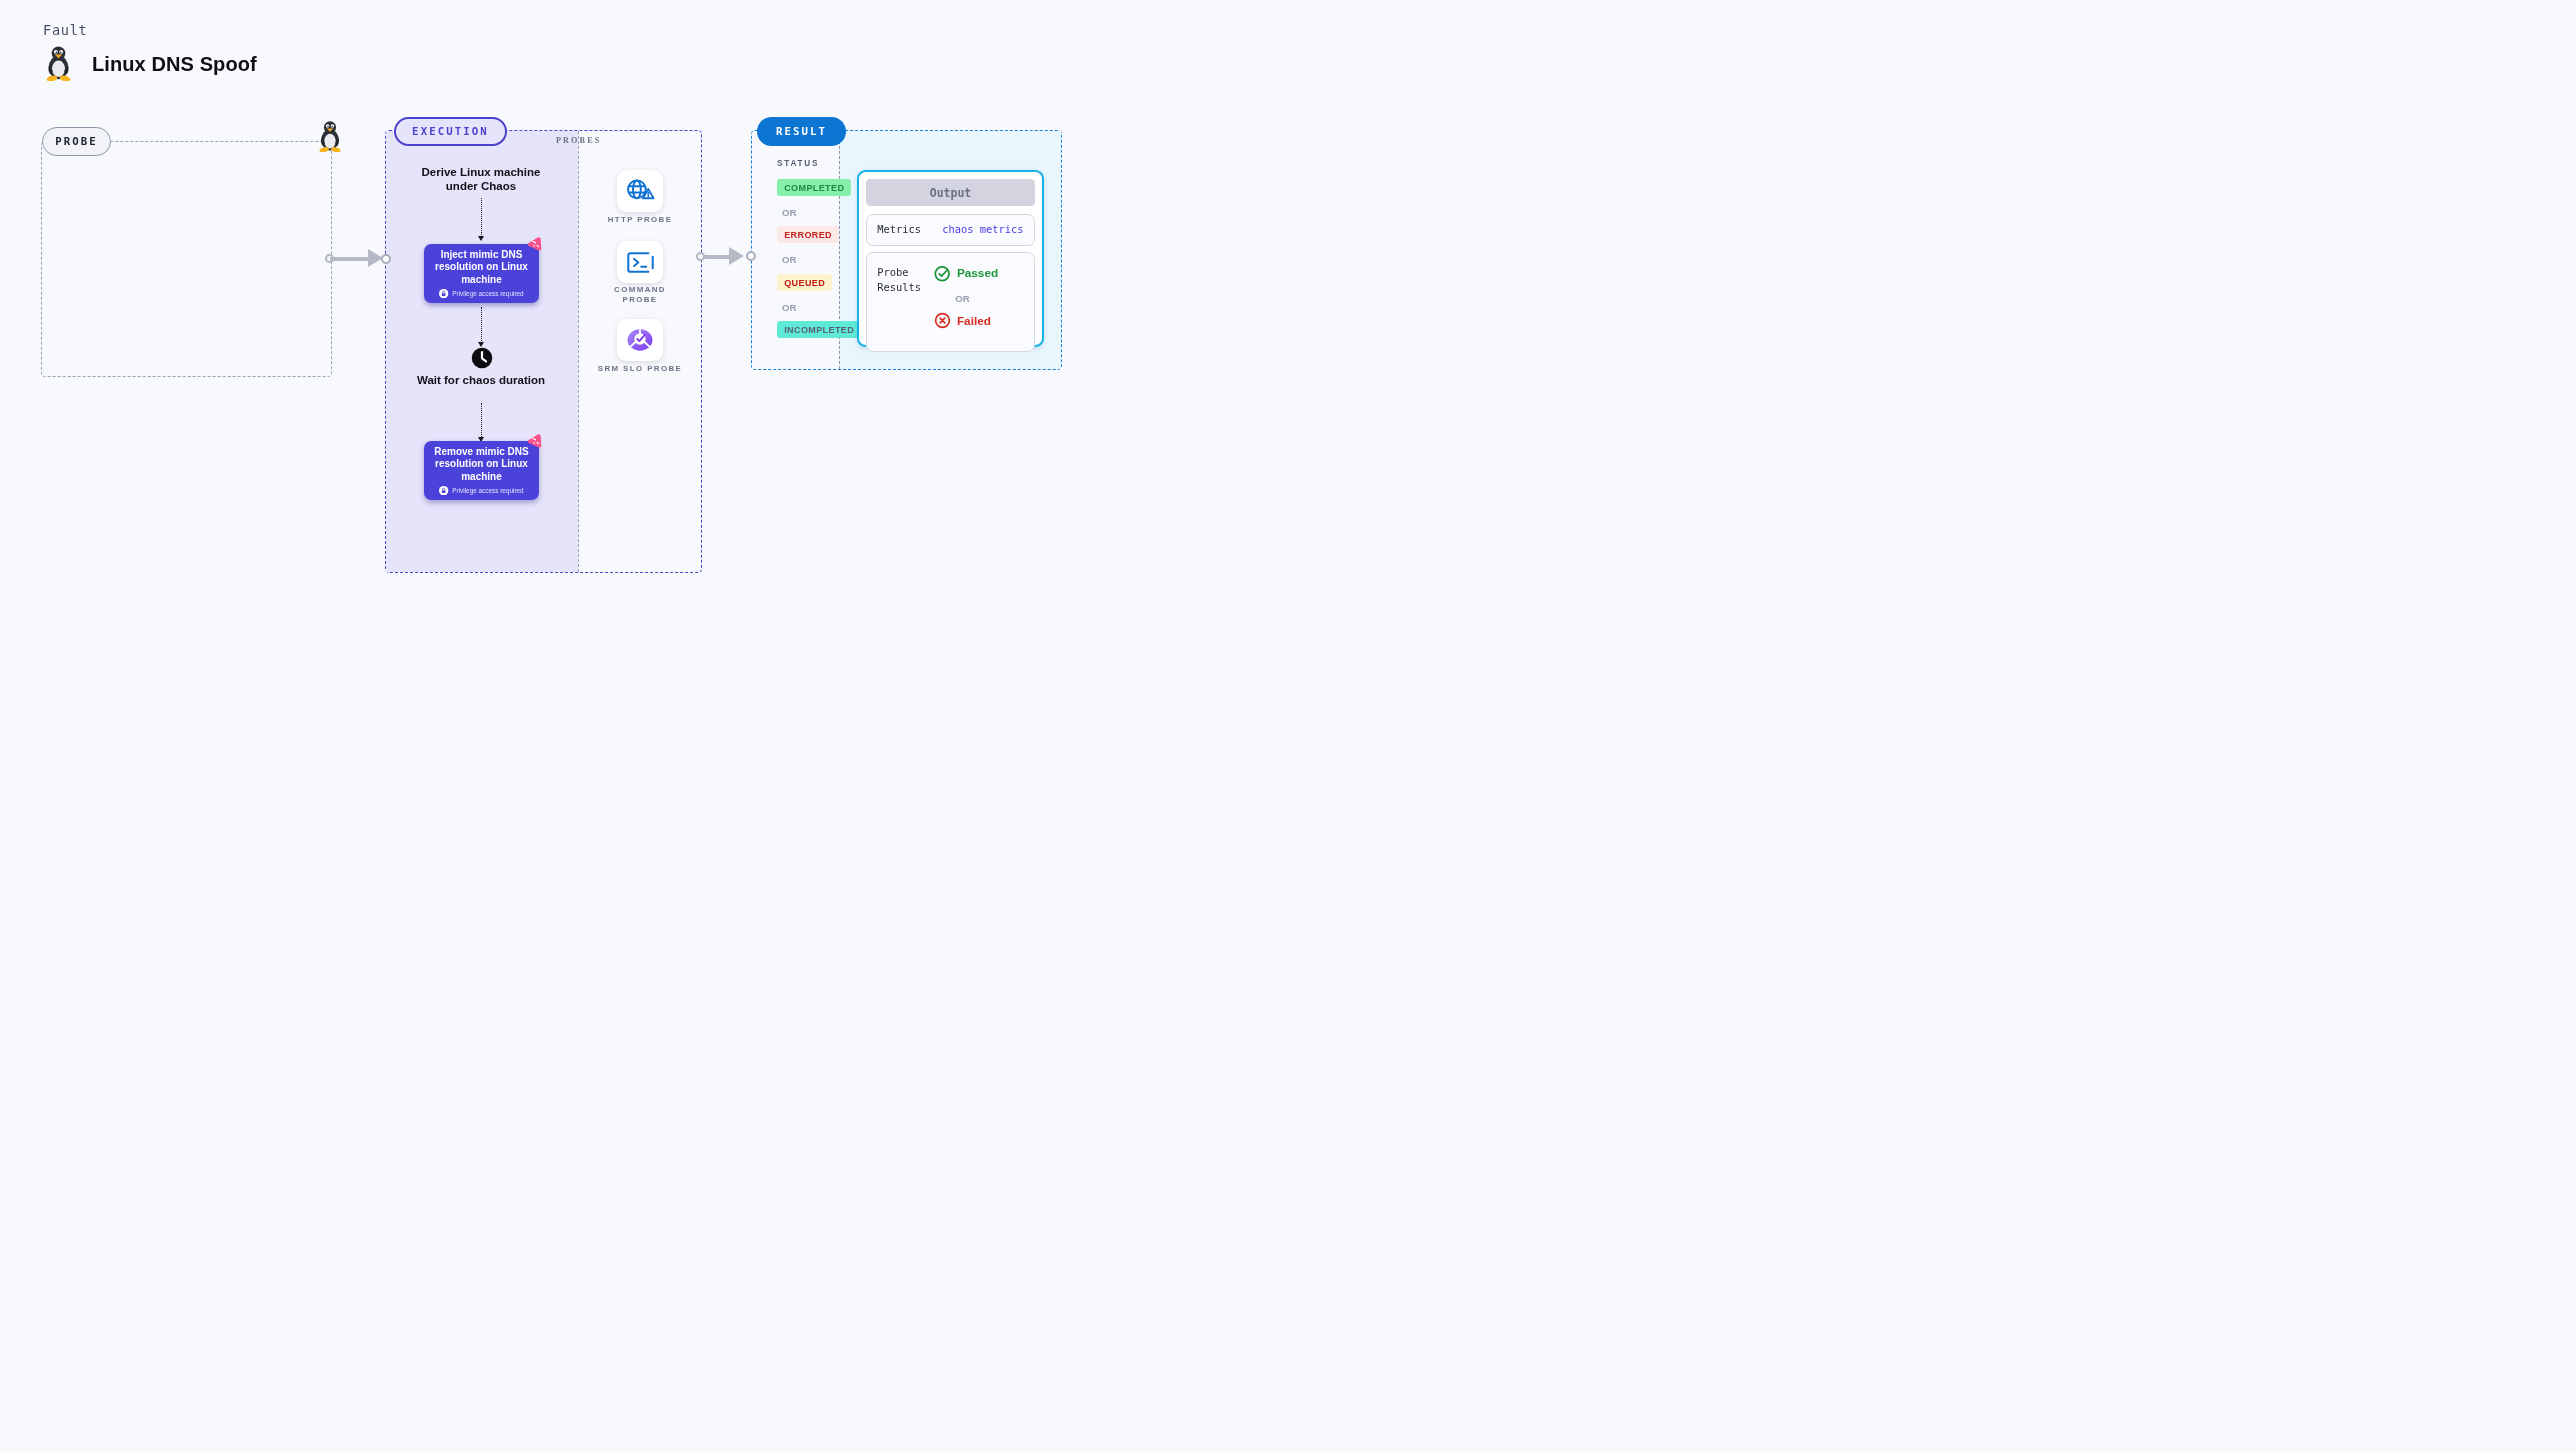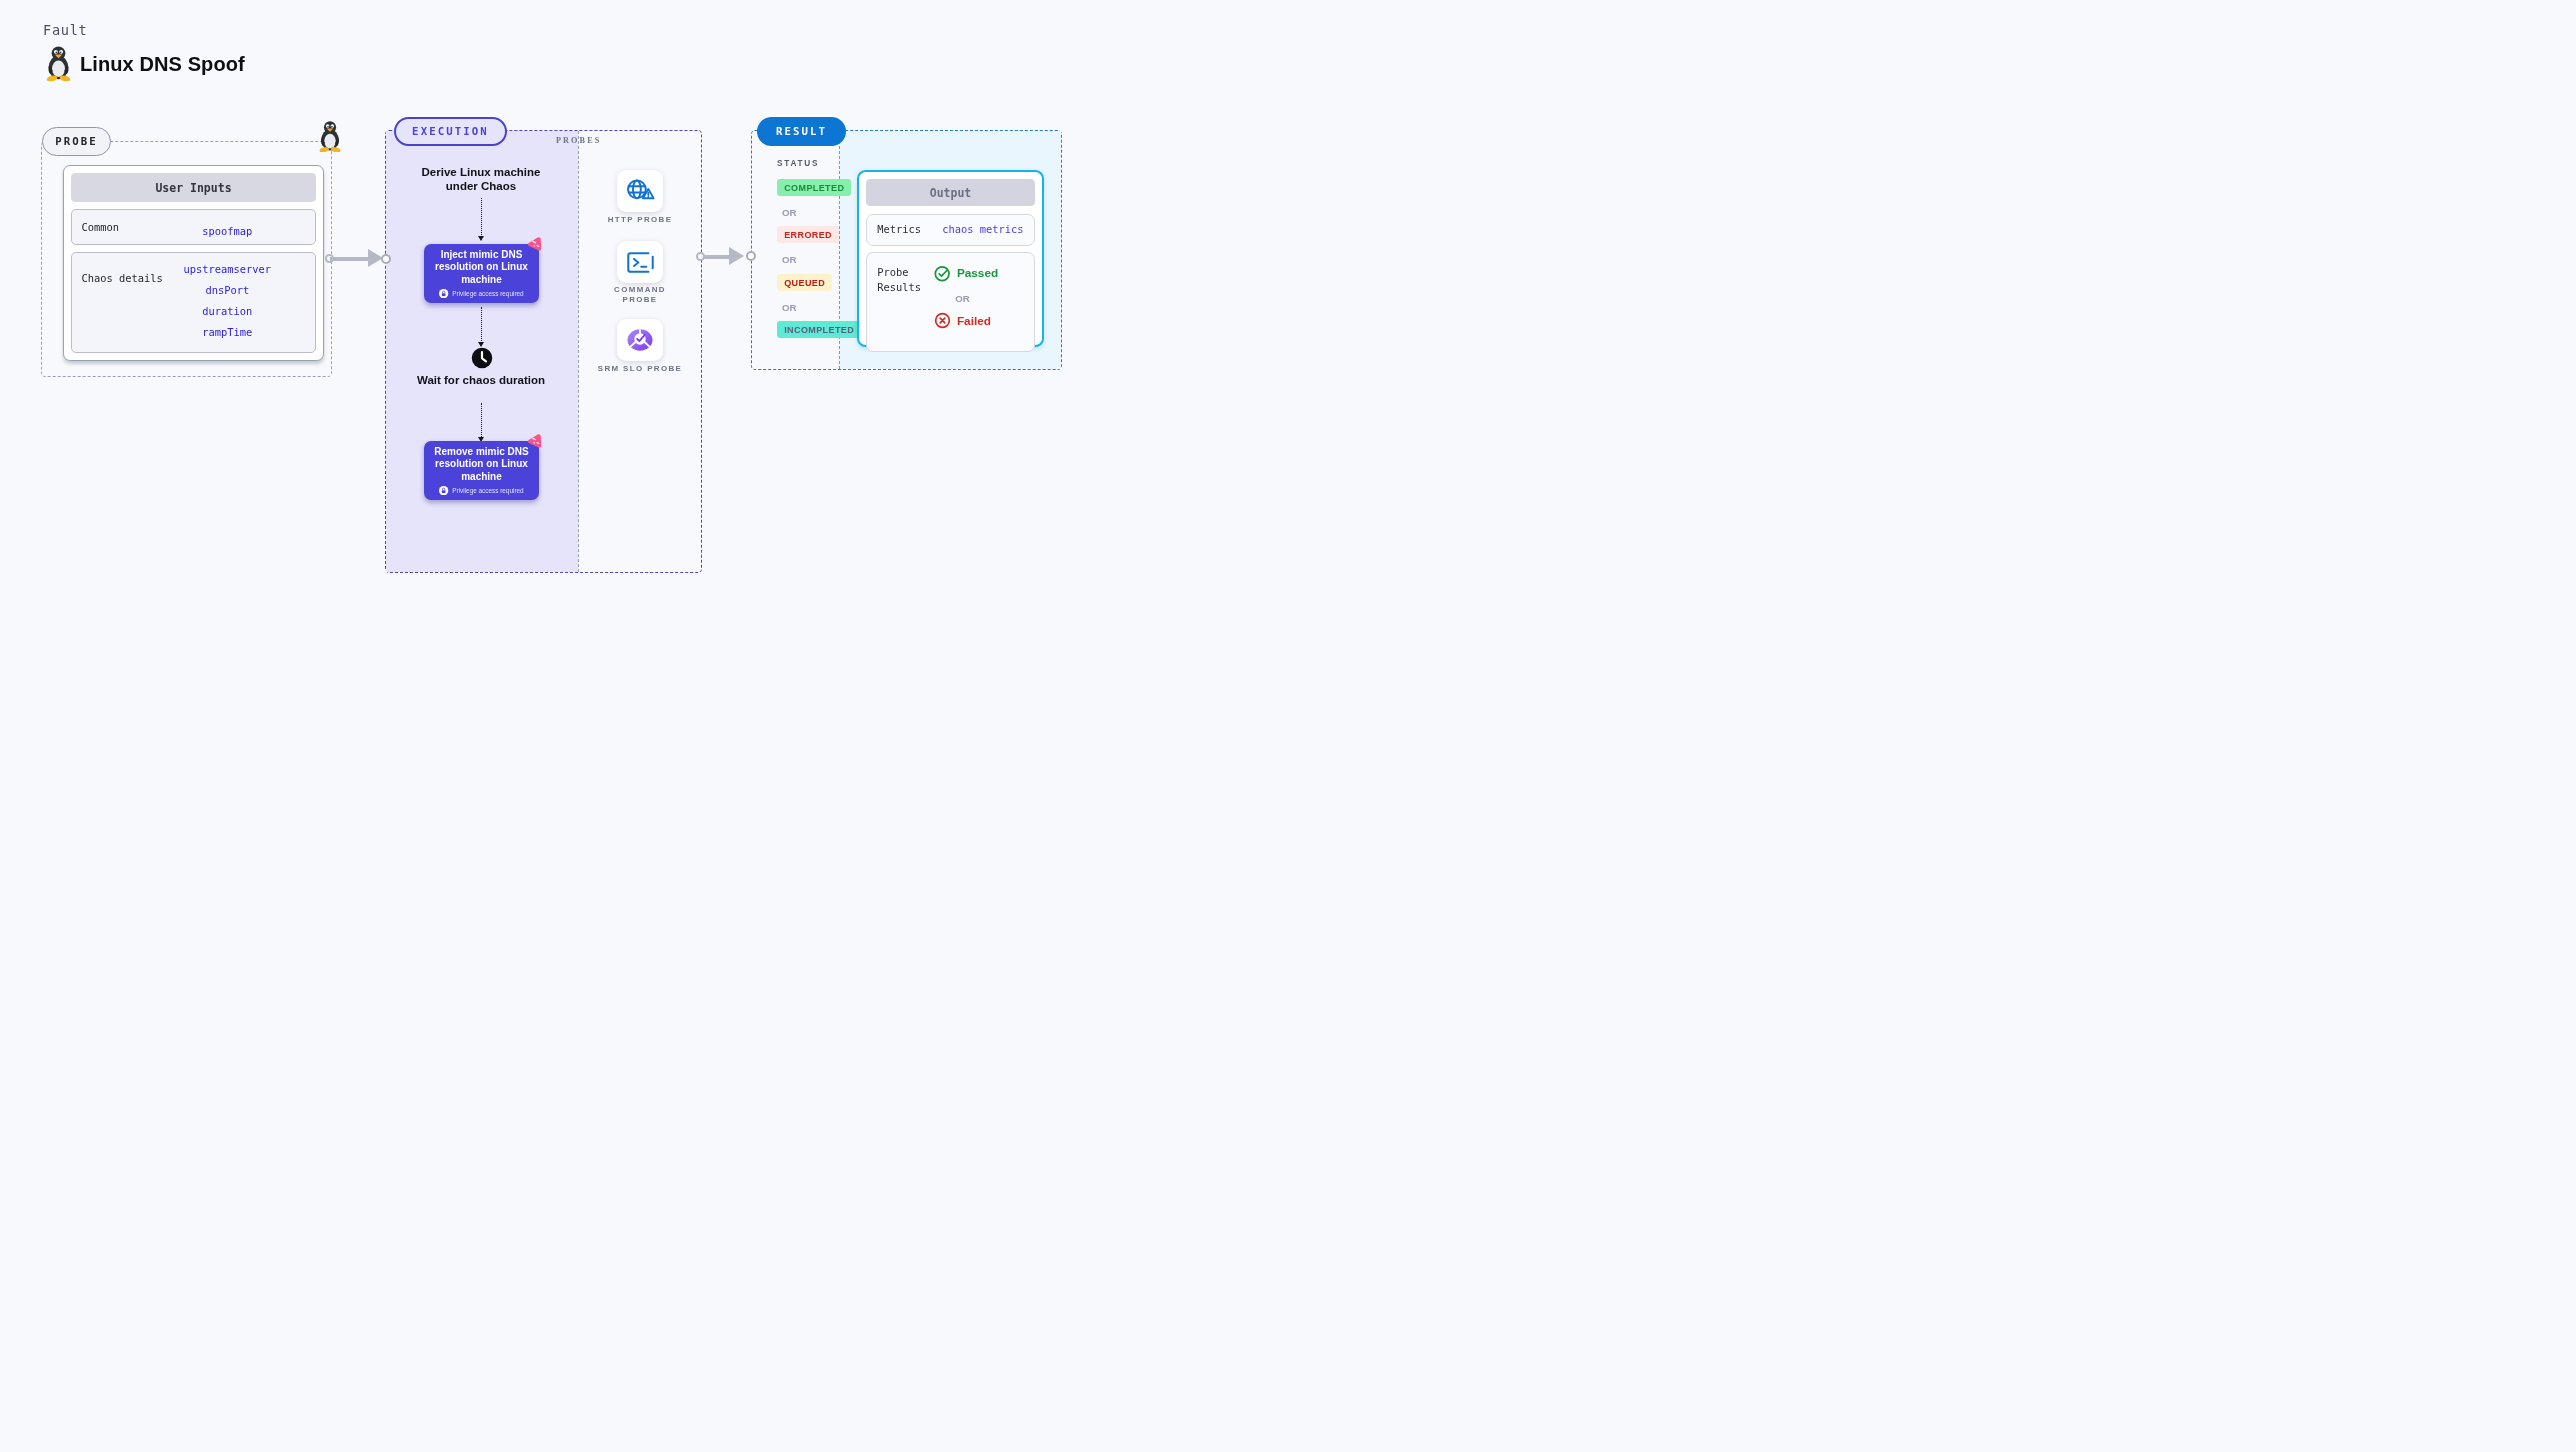--- a/index.html
+++ b/index.html
@@ -3,21 +3,21 @@
 <meta charset="utf-8">
 <style>
   html,body{margin:0;padding:0;background:#f8f9fd;}
   .canvas{position:relative;width:1103px;height:622px;background:#f8f9fd;overflow:hidden;
           font-family:"Liberation Sans",sans-serif;color:#15161c;}
   .mono{font-family:"DejaVu Sans Mono","Liberation Mono",monospace;}
   .abs{position:absolute;}
 
   
   .eyebrow{left:43px;top:21.5px;font-size:13.6px;color:#4b4d66;letter-spacing:0.7px;font-weight:500;}
-  .page-title{left:80px;top:53px;font-size:20px;font-weight:bold;color:#0e0f15;letter-spacing:0.1px;}
+  .page-title{left:92px;top:53px;font-size:20px;font-weight:bold;color:#0e0f15;letter-spacing:0.1px;}
   .tux-lg{left:44px;top:45px;width:29px;height:36px;}
   .tux-sm{left:317px;top:120px;width:26px;height:32px;z-index:6;}
 
   
   .pill{position:absolute;display:flex;align-items:center;justify-content:center;
         border-radius:15.8px;font-weight:bold;font-size:10.7px;letter-spacing:2.1px;z-index:5;box-sizing:border-box;}
   .pill-tune{left:42px;top:127px;width:69px;height:29px;background:#f1f3f9;border:1.8px solid #8f96a8;color:#23252e;}
   .pill-exec{left:394px;top:117px;width:113px;height:29px;background:#e6e4fb;border:2.1px solid #4a44cb;color:#4a43cf;}
   .pill-result{left:757px;top:117px;width:89px;height:29px;background:#0d76d3;color:#ffffff;}
 
@@ -124,38 +124,20 @@
       <circle cx="23.7" cy="9.5" r="2.7" fill="#ffffff"></circle>
     <circle cx="16.9" cy="10" r="1.1" fill="#16191d"></circle>
       <circle cx="23.1" cy="10" r="1.1" fill="#16191d"></circle>
     <path d="M14.8 13.2 L25.2 13.2 L20 18.5 Z" fill="#f5a623"></path>
     <path d="M7 27 q-2.5 8 1.5 13.5 q2.5-1 3.5-4.5 Z" fill="#22262b"></path>
     <path d="M33 27 q2.5 8 -1.5 13.5 q-2.5-1 -3.5-4.5 Z" fill="#22262b"></path>
     <ellipse cx="11" cy="46.5" rx="7.5" ry="3.8" fill="#f5b31f" transform="rotate(-14 11 46.5)"></ellipse>
     <ellipse cx="29" cy="46.5" rx="7.5" ry="3.8" fill="#f5b31f" transform="rotate(14 29 46.5)"></ellipse>
   </svg>
 
-  <div class="abs ui-card">
-    <div class="ui-header mono">User Inputs</div>
-    <div class="ui-row ui-row1">
-      <span class="ui-label mono" style="top:10.7px;">Common</span>
-      <div class="ui-vals mono" style="top:10.7px;">
-        <a class="ui-link" href="#">spoofmap</a>
-      </div>
-    </div>
-    <div class="ui-row ui-row2">
-      <span class="ui-label mono" style="top:18.6px;">Chaos details</span>
-      <div class="ui-vals mono" style="top:6.4px;">
-        <a class="ui-link" href="#">upstreamserver</a>
-        <a class="ui-link" href="#">dnsPort</a>
-        <a class="ui-link" href="#">duration</a>
-        <a class="ui-link" href="#">rampTime</a>
-      </div>
-    </div>
-  </div>
 
   <div class="abs cdot-start" style="left:325px;top:254px;"></div>
   <div class="abs cline" style="left:330px;top:257px;width:39px;"></div>
   <div class="abs chead" style="left:368px;top:249px;"></div>
   <div class="abs cdot-end" style="left:381px;top:254px;"></div>
 
   <div class="abs exec-box">
     <div class="exec-fill"></div>
     <div class="probes-sep"></div>
   </div>

